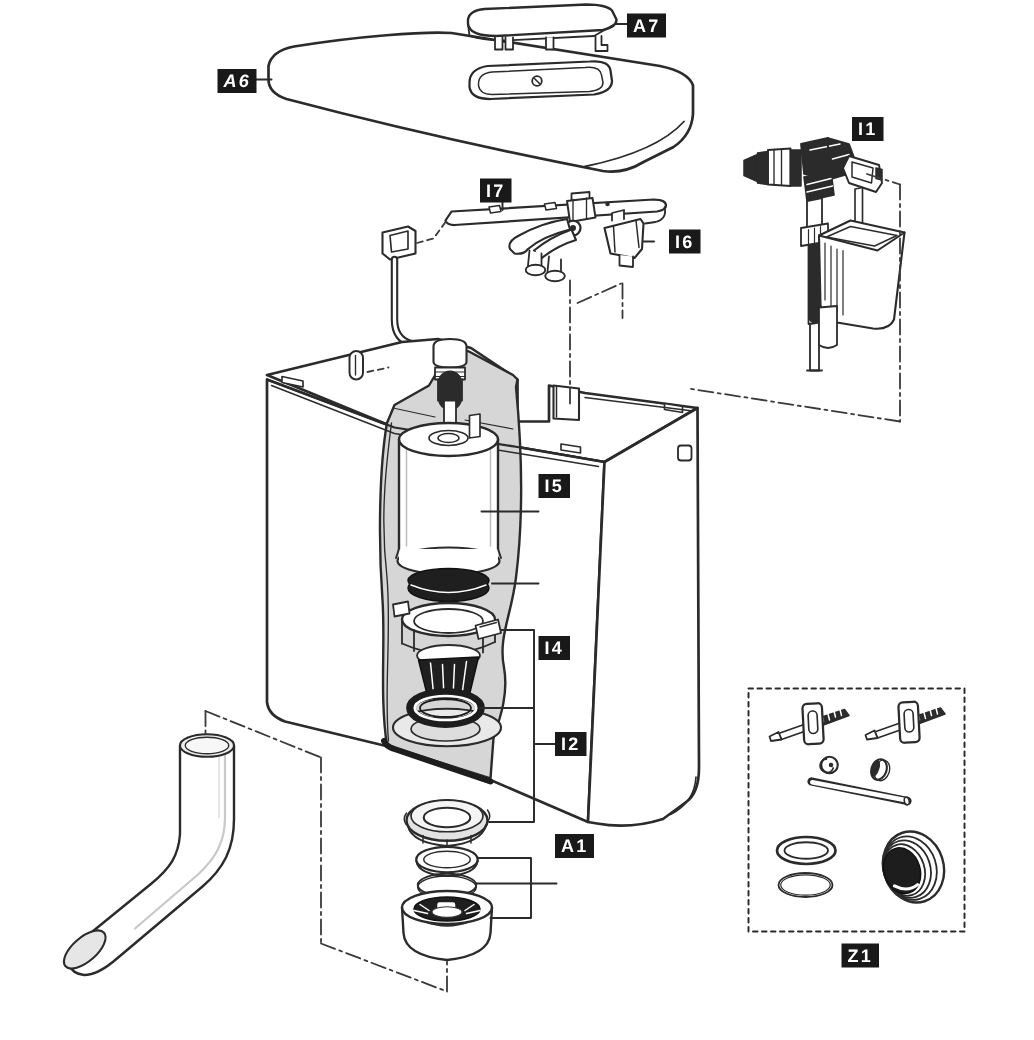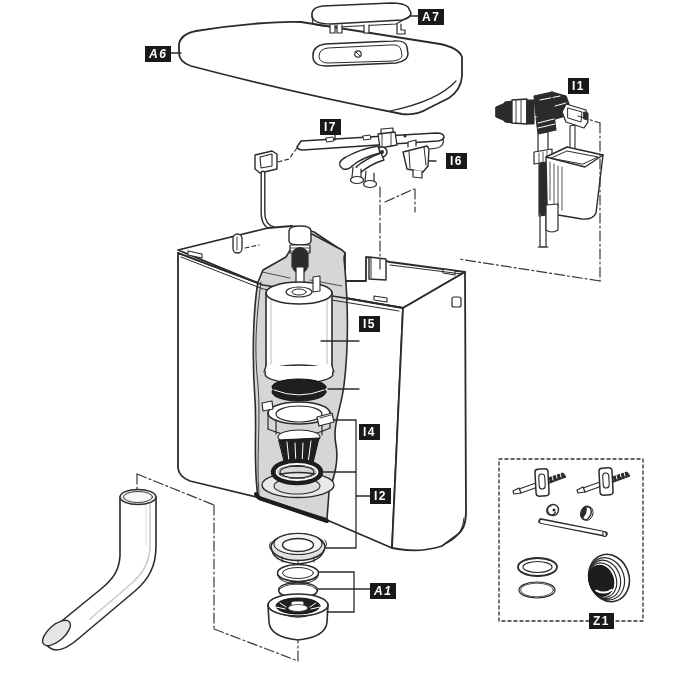--- a/index.html
+++ b/index.html
@@ -283,15 +283,15 @@
 </svg>
 
   <div class="lbl" style="left:418px;top:9px;">A7</div>
   <div class="lbl" style="left:145px;top:46px;font-style:italic;">A6</div>
   <div class="lbl" style="left:320px;top:119px;">I7</div>
   <div class="lbl" style="left:446px;top:153px;">I6</div>
   <div class="lbl" style="left:568px;top:78px;">I1</div>
   <div class="lbl" style="left:359px;top:316px;">I5</div>
   <div class="lbl" style="left:359px;top:380px;margin-top:44px;">I4</div>
   <div class="lbl" style="left:370px;top:488px;">I2</div>
-  <div class="lbl" style="left:370px;top:583px;font-style:italic;">A1</div>
-  <div class="lbl" style="left:561px;top:613px;margin-left:28px;">Z1</div>
+  <div class="lbl" style="left:370px;top:556px;">A1</div>
+  <div class="lbl" style="left:561px;top:629px;">Z1</div>
 </div>
 
 </body></html>

